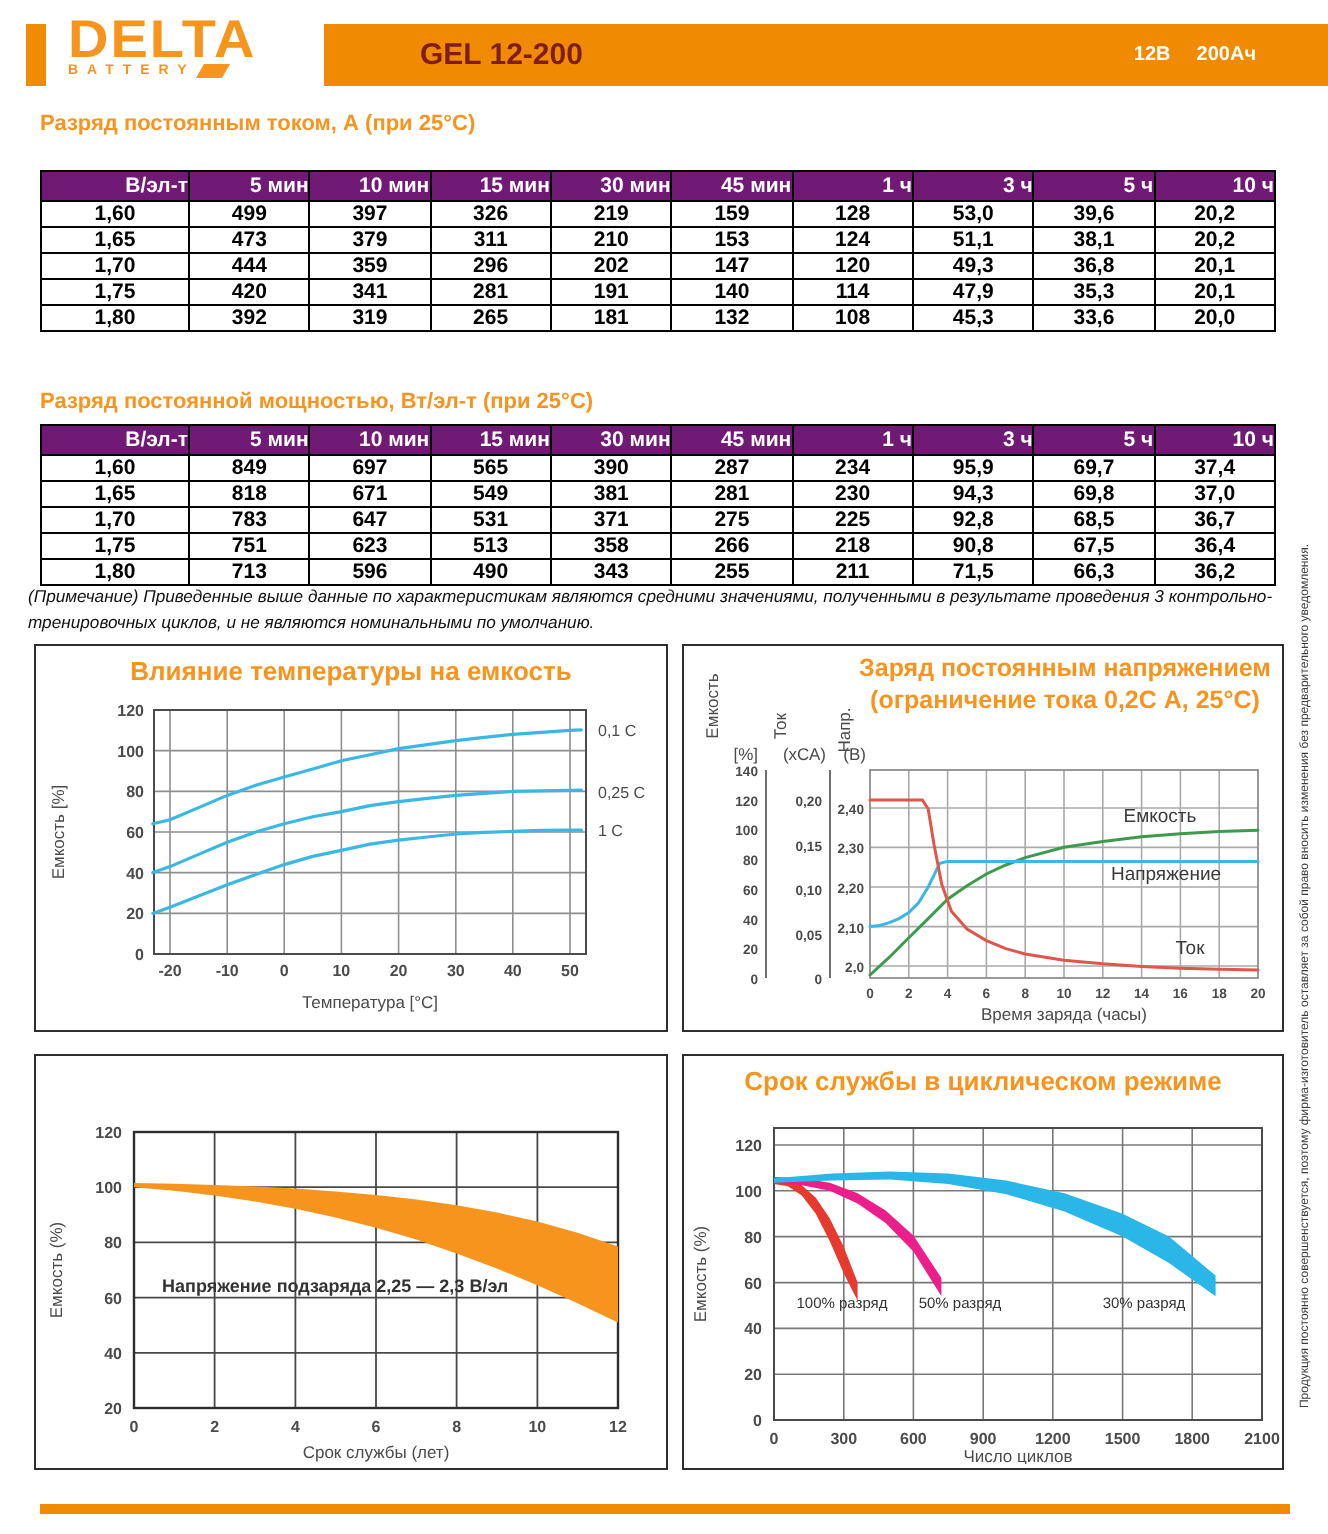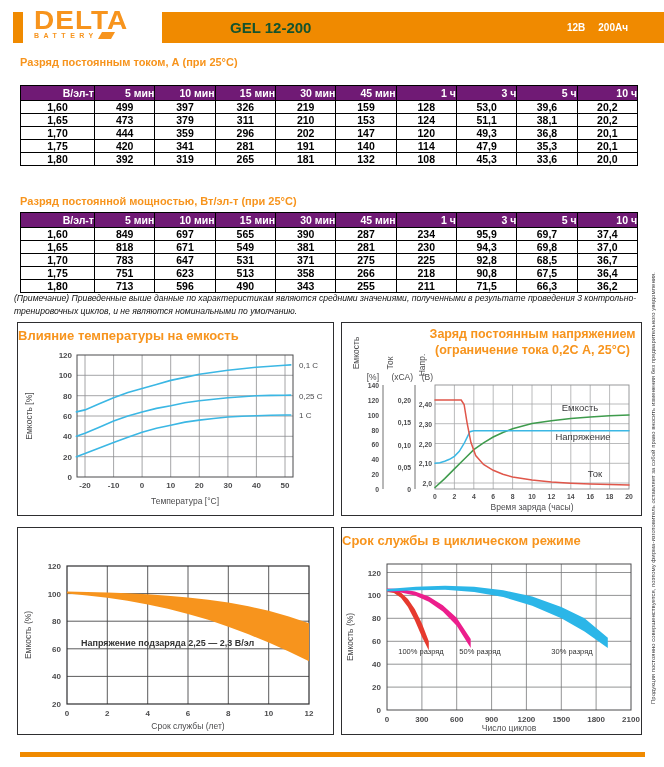--- a/index.html
+++ b/index.html
@@ -6,36 +6,36 @@
   .page{position:relative;width:664px;height:767px;background:#fff;overflow:hidden;
         font-family:"Liberation Sans",sans-serif;color:#000;}
   
   .accent-bar{position:absolute;left:13px;top:12px;width:10px;height:31px;background:#f08a00;}
   .logo{position:absolute;left:34px;top:6px;width:120px;}
   .logo-word{font-size:28px;font-weight:800;letter-spacing:1px;color:#f7941d;line-height:28px;transform:scaleY(.95);}
   .logo-sub{font-size:7px;font-weight:700;letter-spacing:4.5px;color:#f7941d;margin-top:-2px;display:flex;align-items:center;}
   .logo-tri{display:inline-block;width:13px;height:7px;background:#f7941d;transform:skewX(-30deg);margin-left:2px;}
   .title-bar{position:absolute;left:162px;top:12px;width:502px;height:31px;background:#f08a00;
              display:flex;align-items:center;}
-  .model{color:#14532d;font-size:15px;font-weight:700;margin-left:68px;}
+  .model{color:#7f1d1d;font-size:15px;font-weight:700;margin-left:48px;}
   .specs{position:absolute;right:36px;color:#fff;font-size:10px;font-weight:600;}
   .specs span + span{margin-left:13px;}
   
   .sec-title{position:absolute;left:20px;font-size:11px;font-weight:700;color:#f7941d;}
   .dtable{position:absolute;left:20px;width:618px;border-collapse:collapse;table-layout:fixed;
           border:1.5px solid #000;}
   .dtable th{background:#701a75;color:#fff;font-size:10.5px;font-weight:700;border:1px solid #000;
              height:14px;padding:0;text-align:right;}
   .dtable td{font-size:10.5px;font-weight:700;border:1px solid #000;height:12px;padding:0;text-align:center;}
   .c0{width:74px;}
   .note{position:absolute;left:14px;top:292px;width:626px;font-size:8.6px;font-style:italic;
         line-height:1.55;color:#111;}
   
   .cbox{position:absolute;background:#fff;border:1px solid #2e2e30;}
-  .ctitle{position:absolute;left:0;right:0;top:5px;text-align:left;font-size:13px;font-weight:700;color:#f7941d;}
+  .ctitle{position:absolute;left:0;right:0;top:5px;text-align:center;font-size:13px;font-weight:700;color:#f7941d;}
   .ctitle2{position:absolute;left:86px;right:4px;top:4px;text-align:center;font-size:12.5px;font-weight:700;
            color:#f7941d;line-height:1.25;}
   .csvg{position:absolute;left:1px;}
   
   svg text{font-family:"Liberation Sans",sans-serif;fill:#4b4b4d;}
   .t-tick text{font-size:8px;font-weight:700;}
   .t-tick-s text{font-size:6.8px;font-weight:700;}
   .t-axis{font-size:8.5px;font-weight:400;}
   .t-clabel{font-size:8px;}
   .t-slabel{font-size:9.5px;fill:#3a3a3c;}

